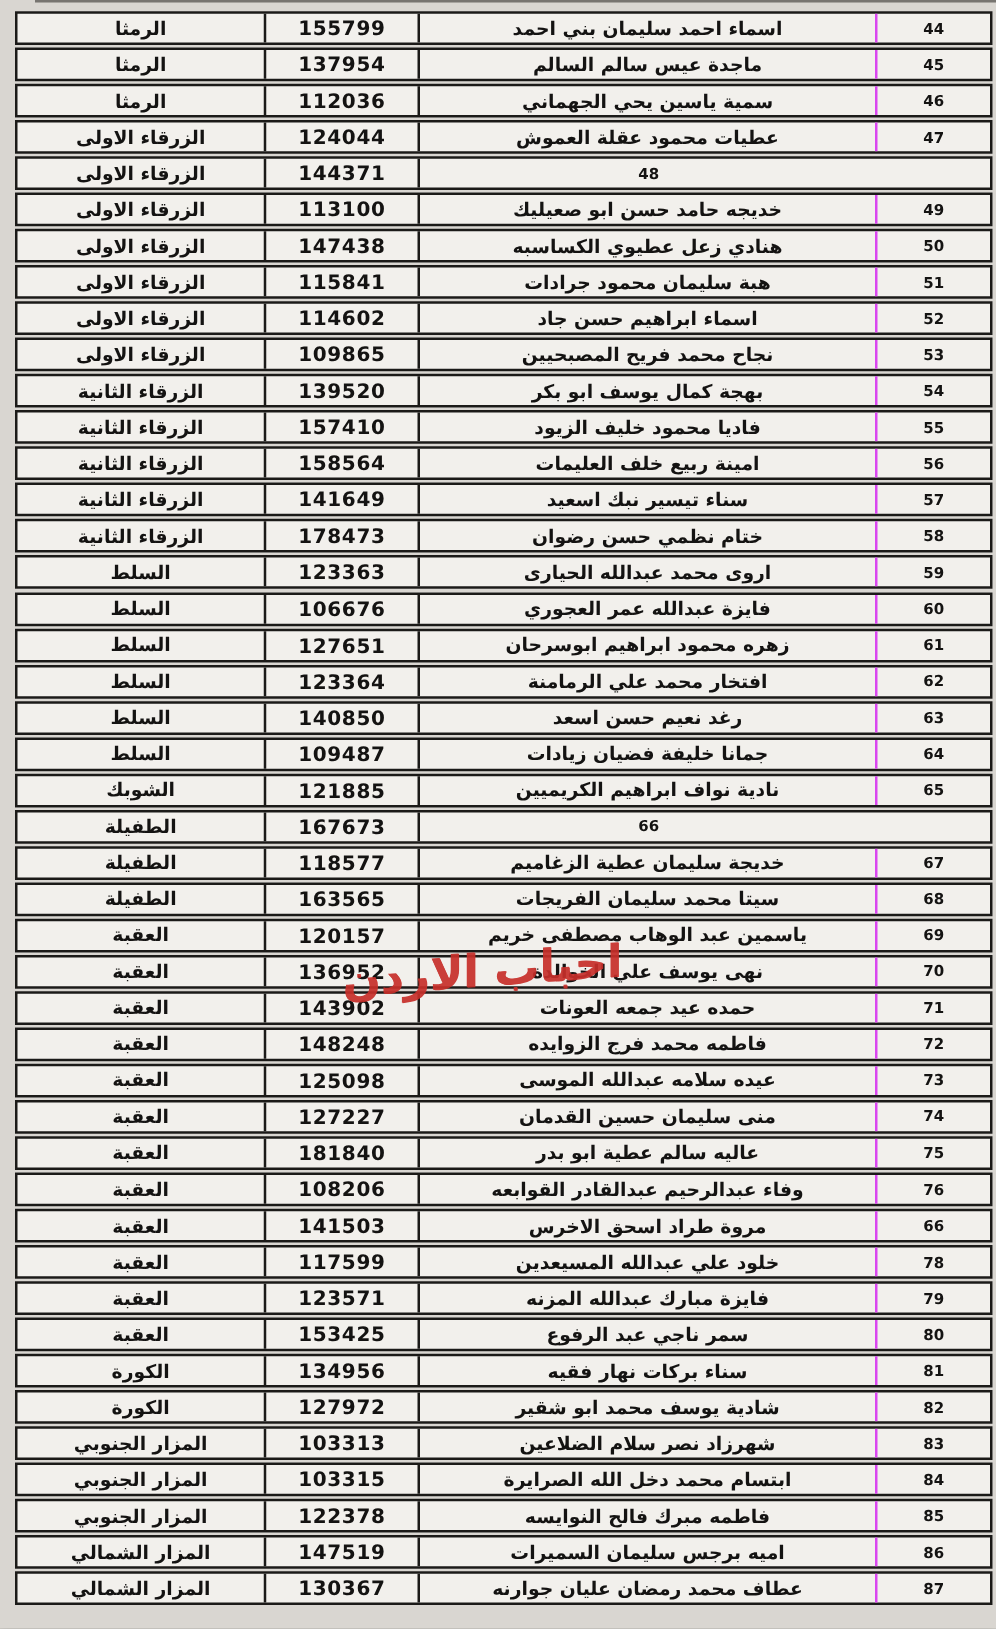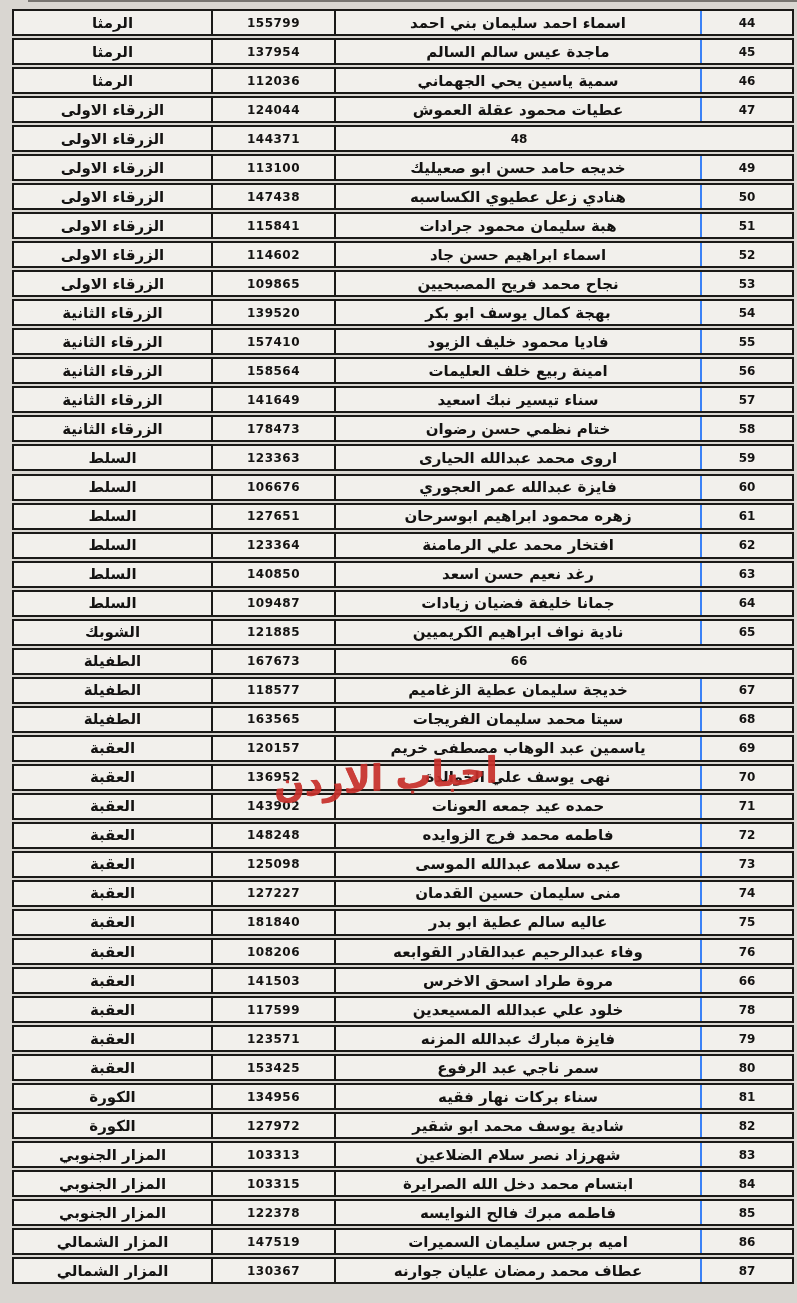--- a/index.html
+++ b/index.html
@@ -57,25 +57,25 @@
     color: #141312;
     font-weight: bold;
   }
   .c-region {
     border-right: 2px solid #1b1a18;
     font-size: 15px;
     direction: rtl;
   }
   .c-id {
     border-right: 2px solid #1b1a18;
-    font-size: 12px;
+    font-size: 16px;
     letter-spacing: .5px;
   }
   .c-name {
-    border-right: 2px solid #3b82f6;
+    border-right: 2px solid #d946ef;
     font-size: 15px;
     direction: rtl;
   }
   .c-num {
     font-size: 12px;
   }
   .watermark {
     position: absolute;
     left: 238px;
     top: 758px;

